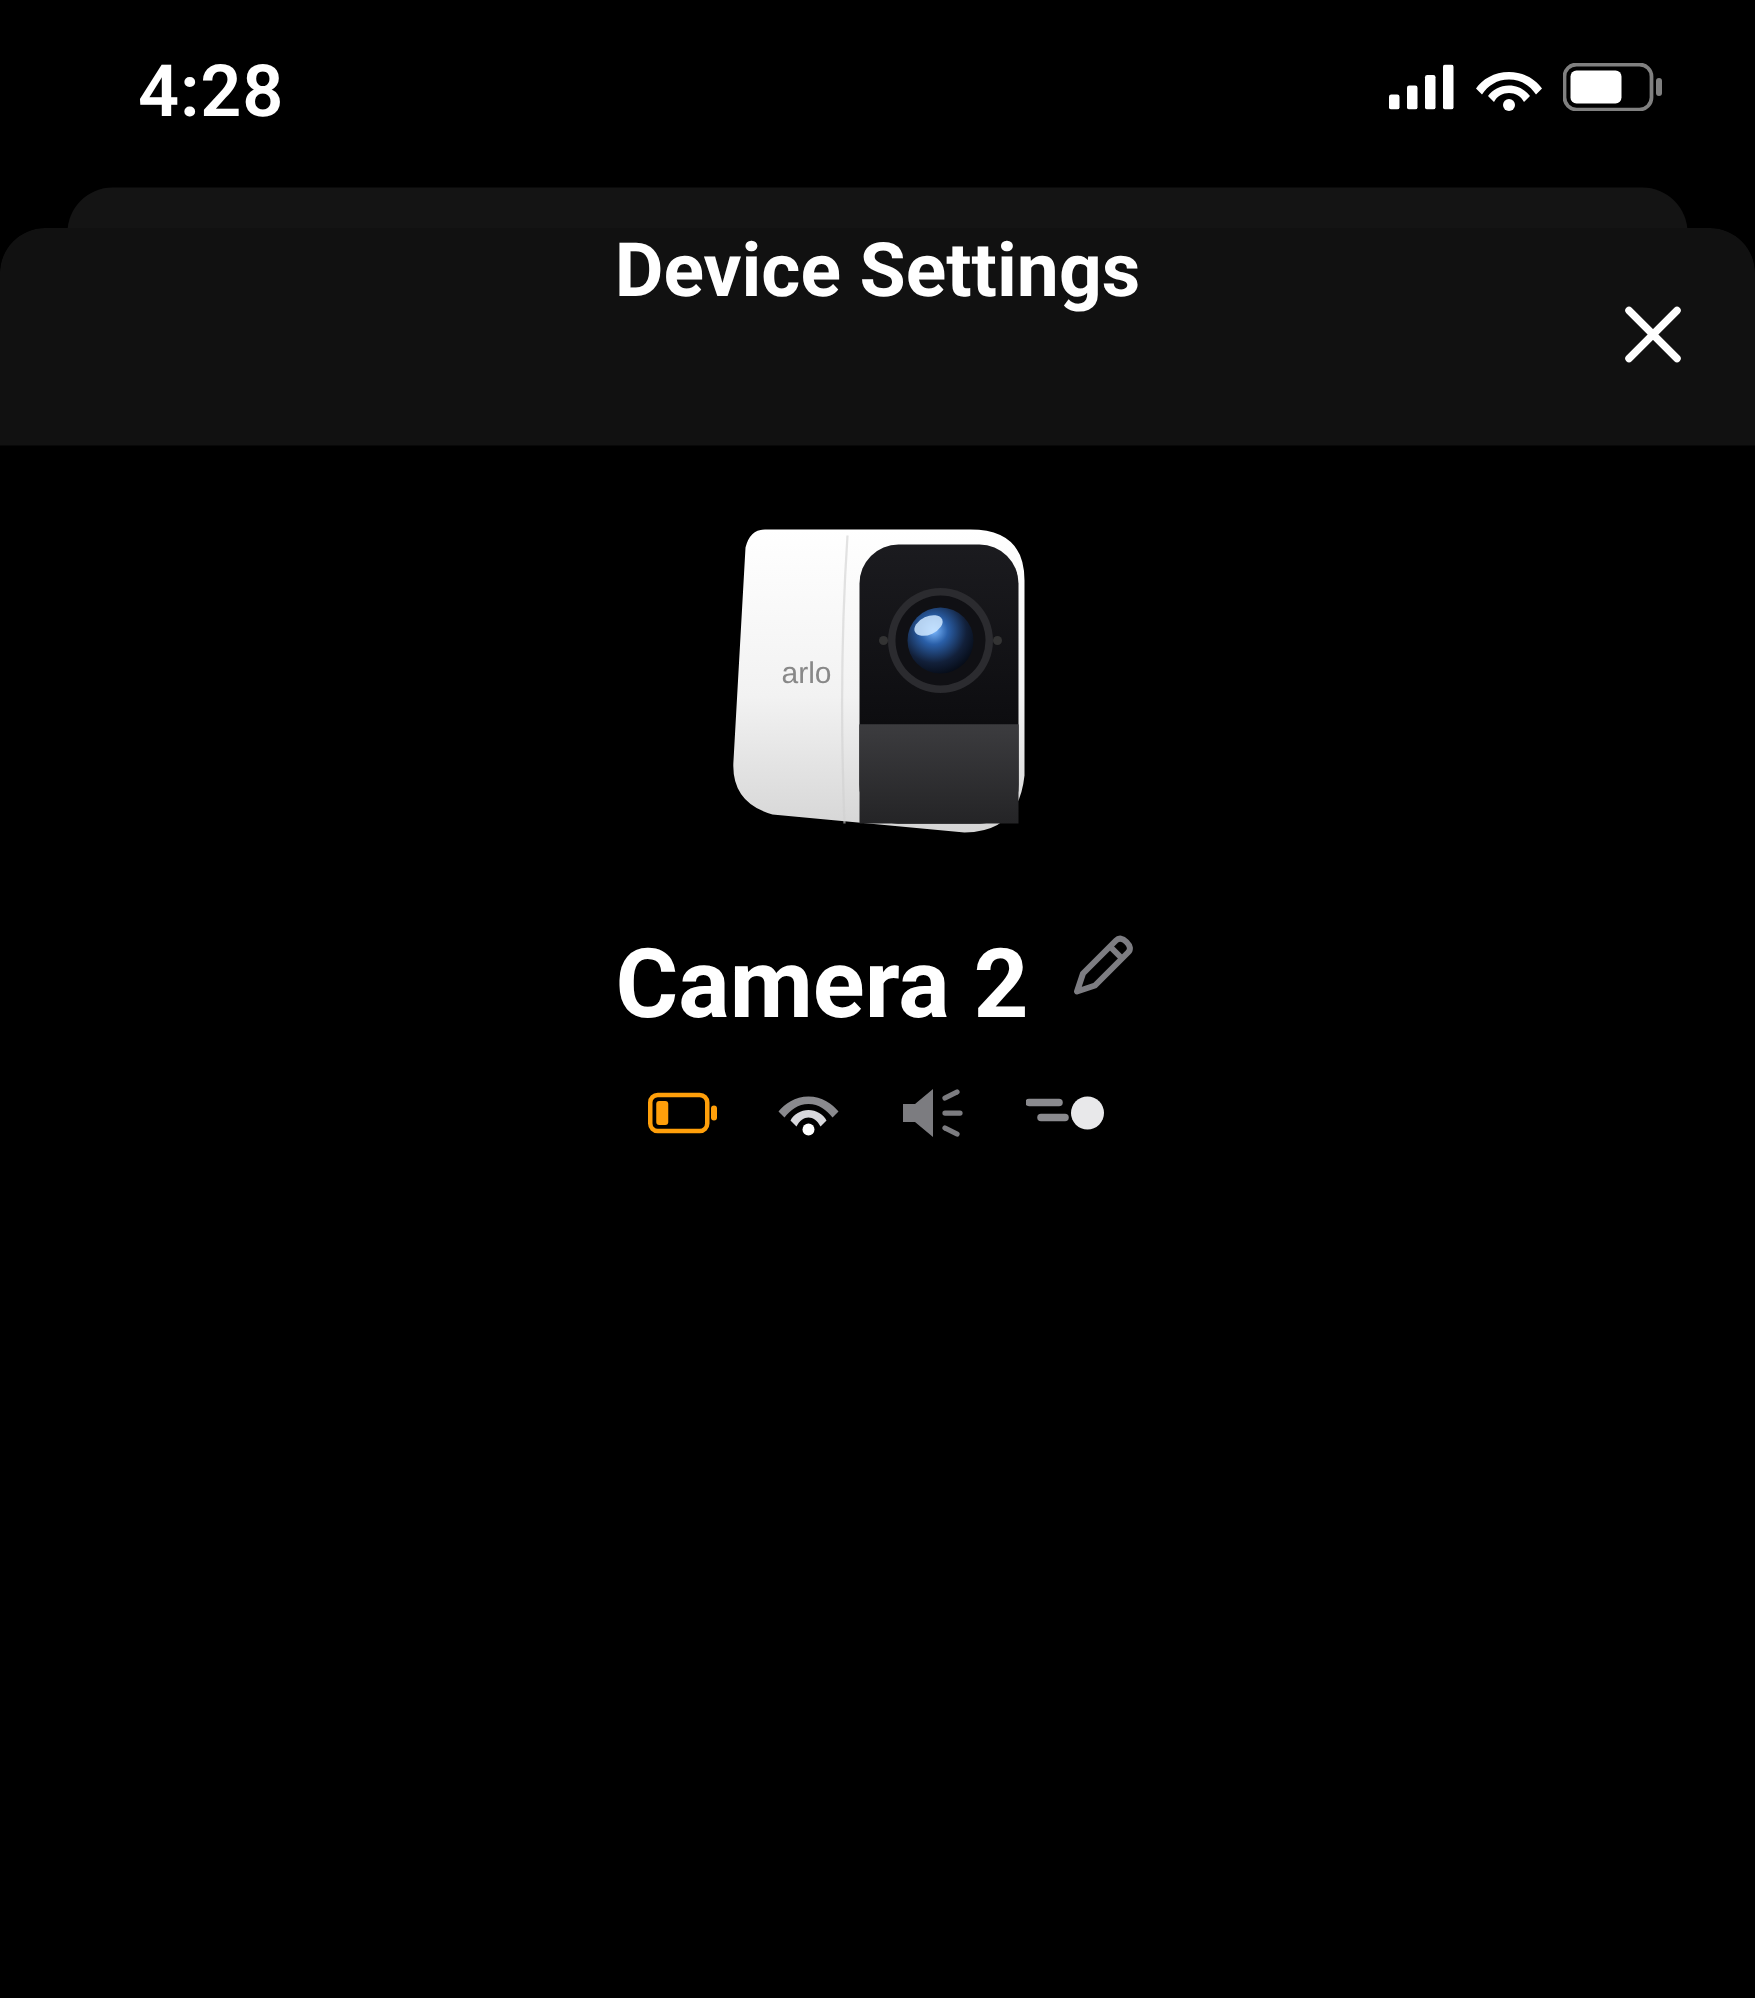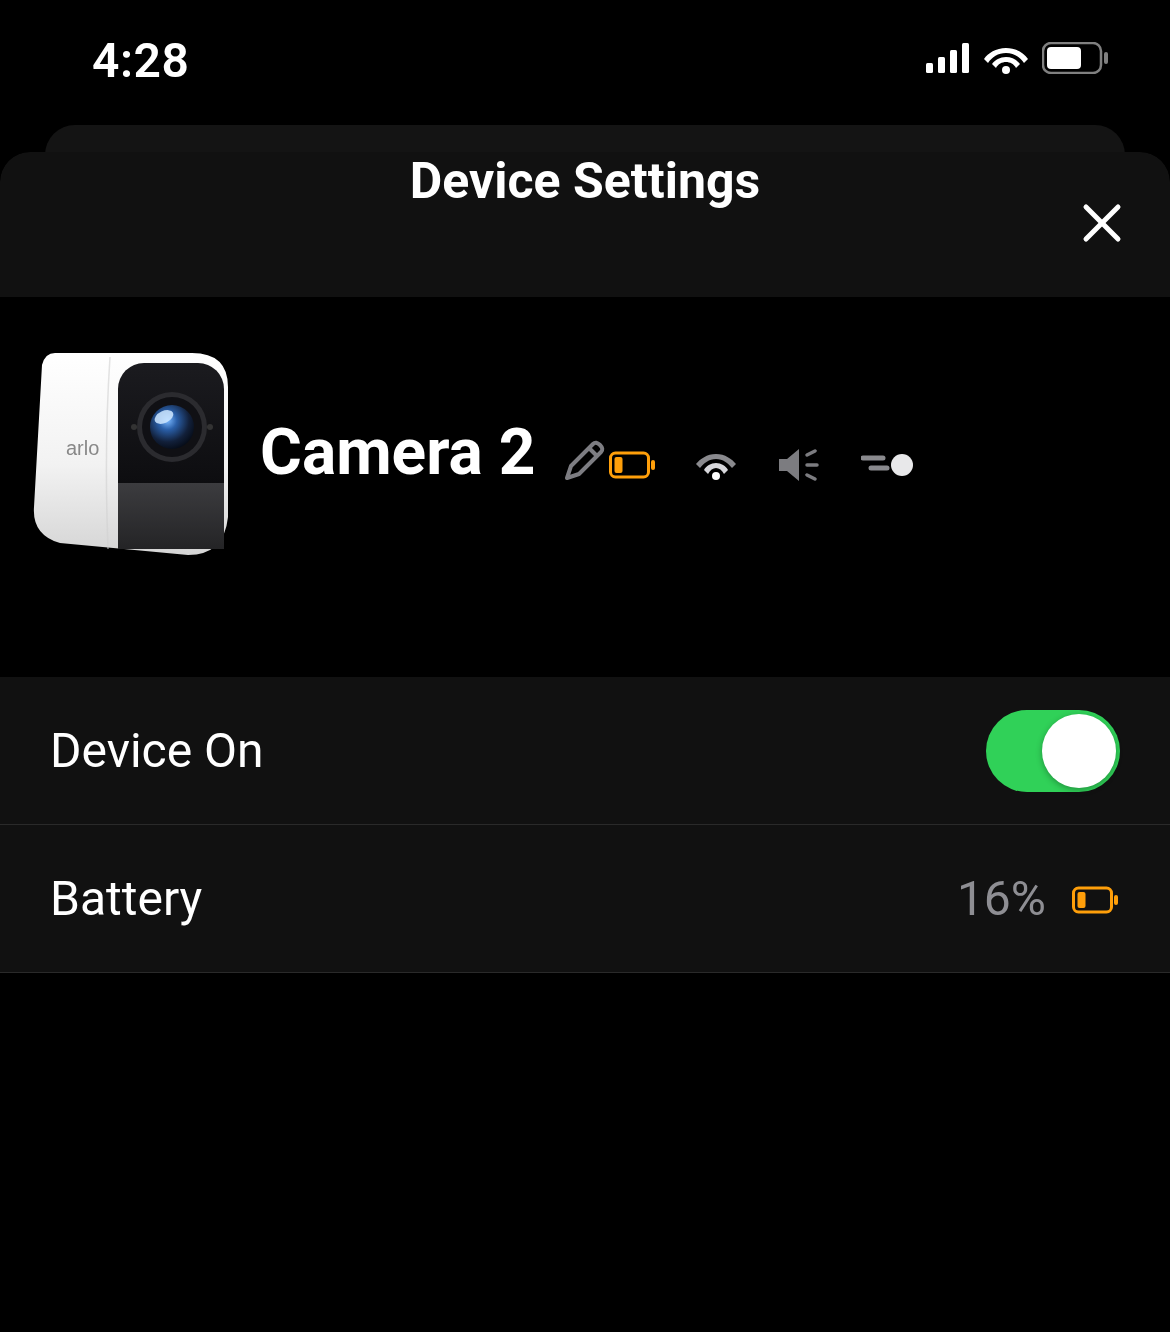--- a/index.html
+++ b/index.html
@@ -73,34 +73,35 @@
     display: flex;
     align-items: center;
     justify-content: center;
     cursor: pointer;
   }
   
   .hero {
     background: #000;
     padding: 30px 0 70px 0;
     display: flex;
-    flex-direction: row;
+    flex-direction: column;
     align-items: center;
   }
   .device-image {
     width: 260px;
     height: 240px;
     margin-bottom: 40px;
     position: relative;
   }
   .device-name-row {
     display: flex;
-    align-items: flex-end;
+    align-items: flex-start;
     gap: 24px;
     margin-bottom: 30px;
+    margin-top: 12px;
   }
   .device-name {
     font-size: 64px;
     font-weight: 700;
   }
   .status-row {
     display: flex;
     align-items: center;
     gap: 38px;
   }
@@ -292,38 +293,14 @@
       <span>
         <svg width="54" height="28" viewBox="0 0 54 28">
           <line x1="2" y1="7" x2="22" y2="7" stroke="#8a8a8e" stroke-width="5" stroke-linecap="round"></line>
           <line x1="10" y1="17" x2="26" y2="17" stroke="#8a8a8e" stroke-width="5" stroke-linecap="round"></line>
           <circle cx="41" cy="14" r="11" fill="#e8e8ea"></circle>
         </svg>
       </span>
     </div>
   </div>
 
-  <div class="list">
-
-    <div class="list-row">
-      <div class="list-label">Device On</div>
-      <div class="toggle">
-        <div class="toggle-knob"></div>
-      </div>
-    </div>
-
-    <div class="list-row">
-      <div class="list-label">Battery</div>
-      <div class="list-value">
-        <span>16%</span>
-        <span>
-          <svg width="48" height="30" viewBox="0 0 48 30">
-            <rect x="1.5" y="3" width="38" height="24" rx="5" stroke="#ff9f0a" stroke-width="3" fill="none"></rect>
-            <rect x="5.5" y="7" width="8" height="16" rx="2" fill="#ff9f0a"></rect>
-            <rect x="42" y="10" width="4" height="10" rx="2" fill="#ff9f0a"></rect>
-          </svg>
-        </span>
-      </div>
-    </div>
-
-  </div>
 
 </div>
 
 </body></html>

